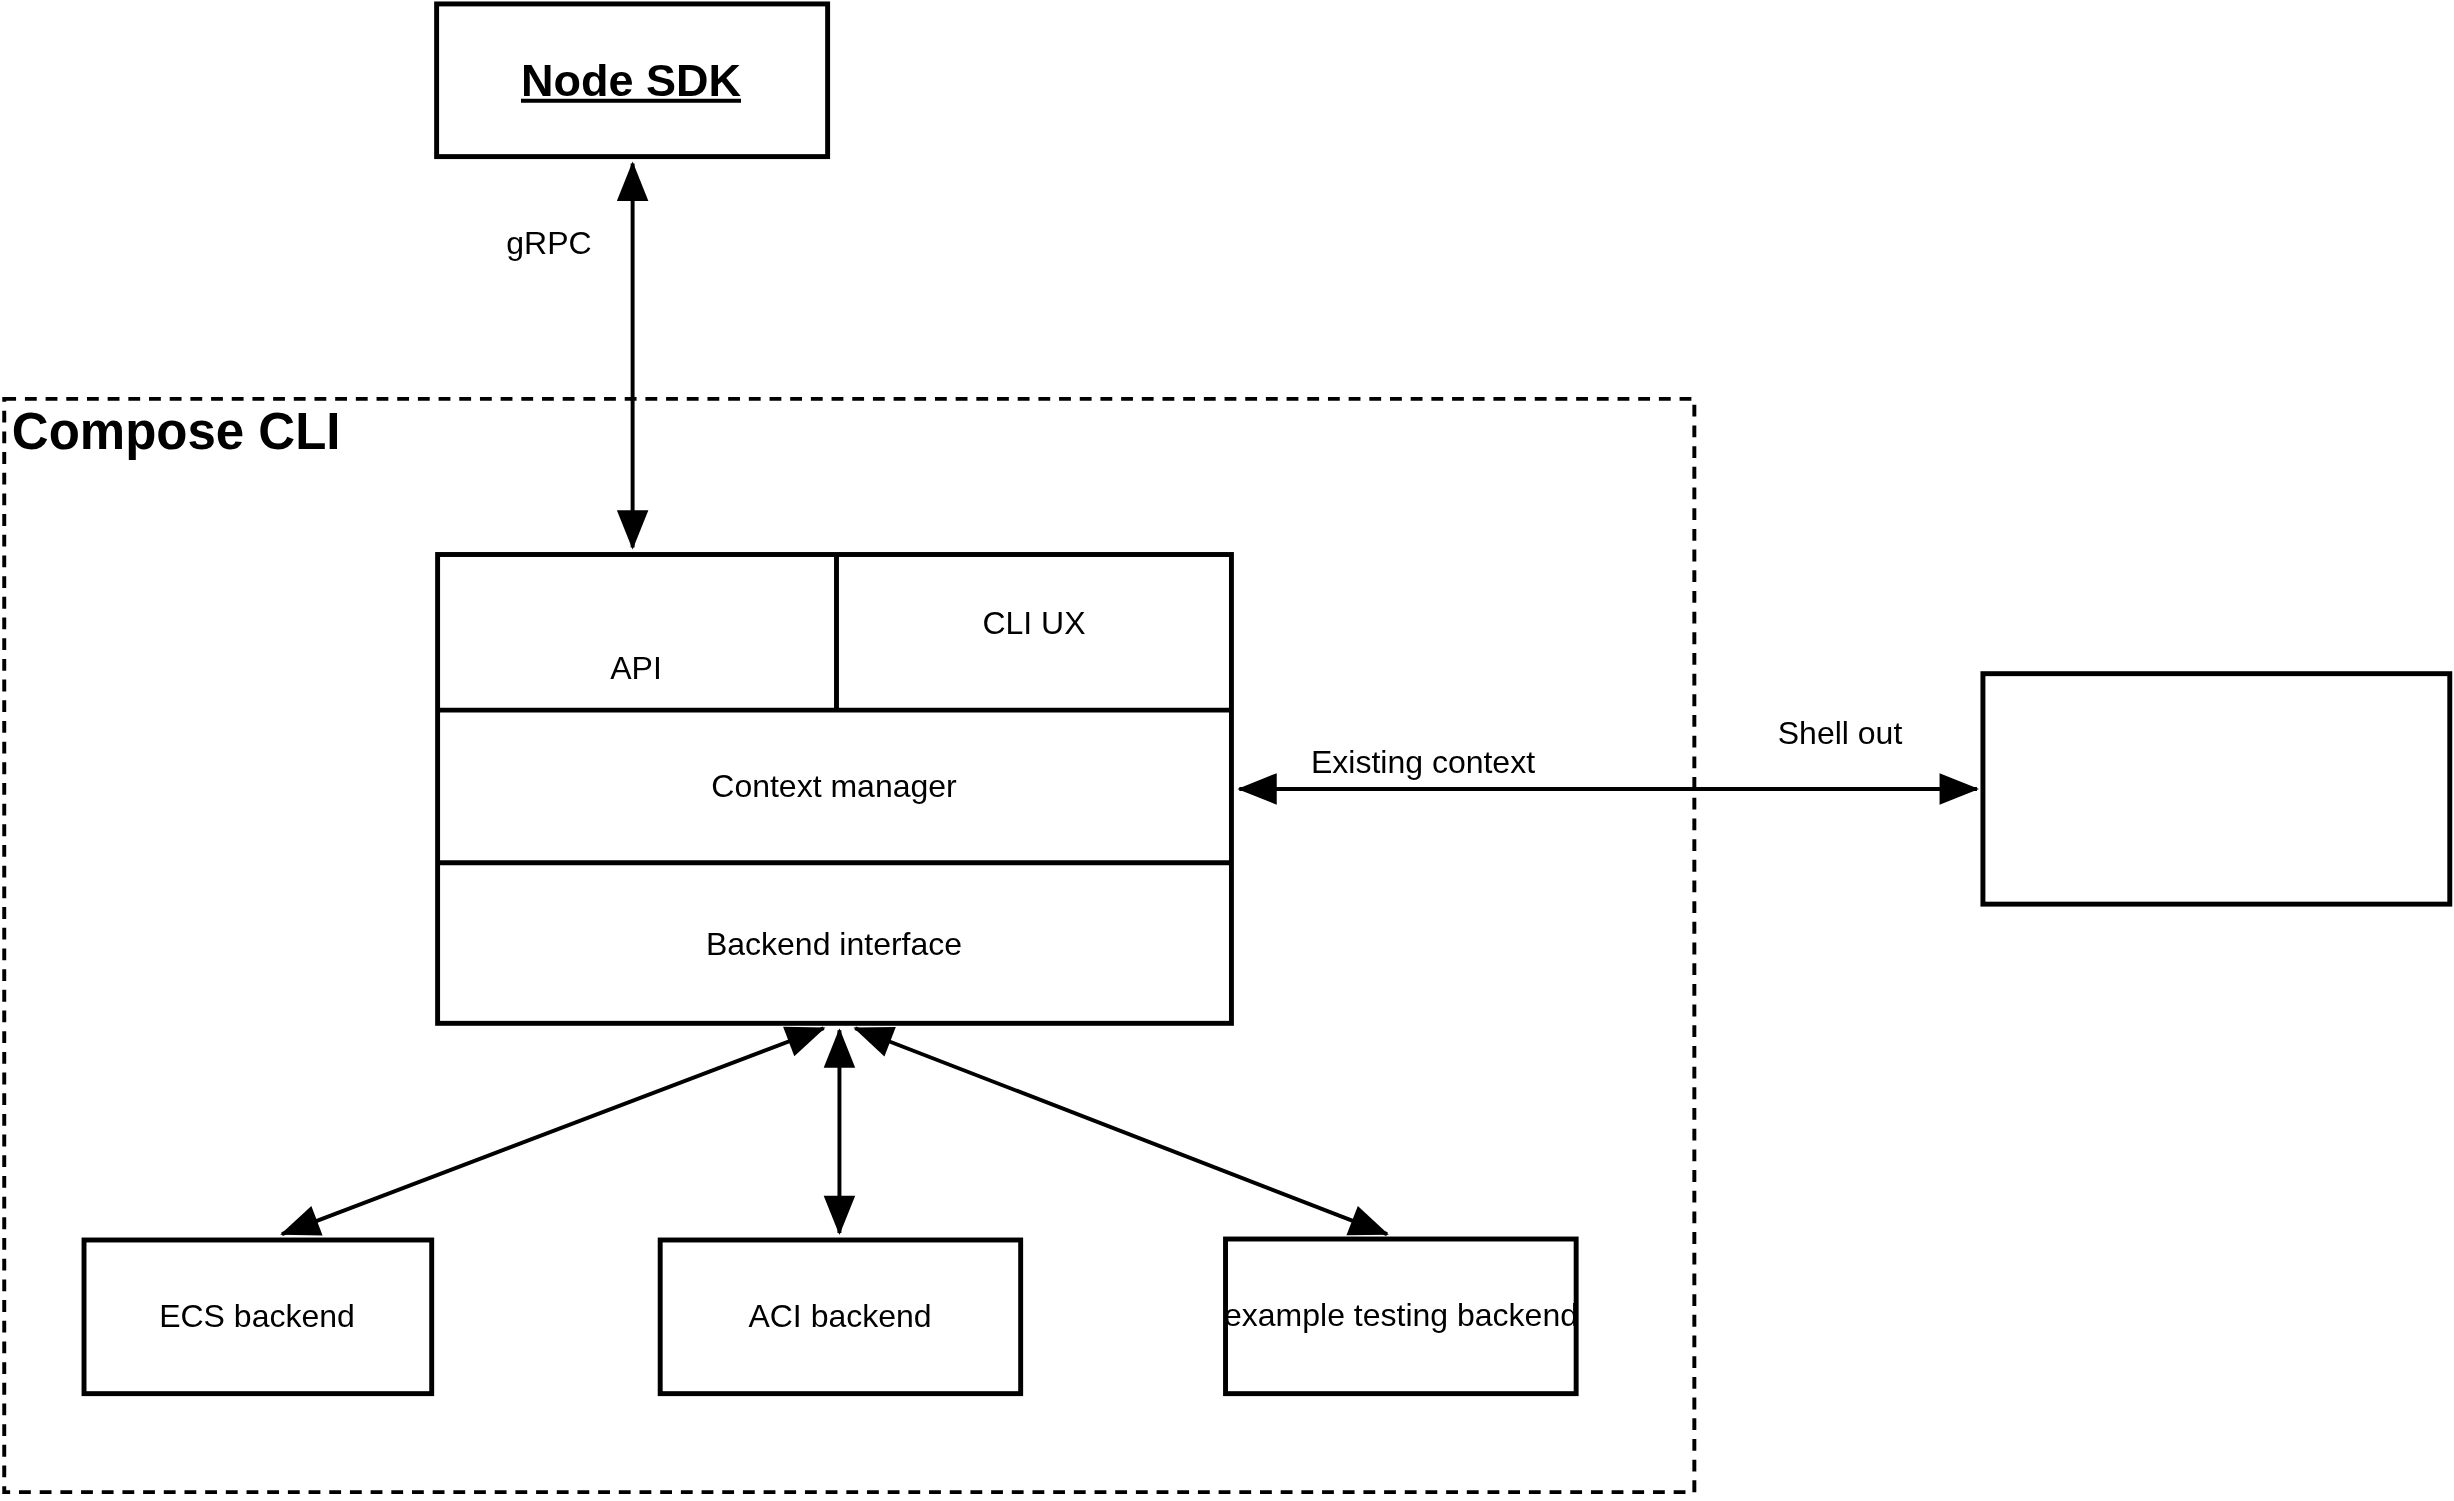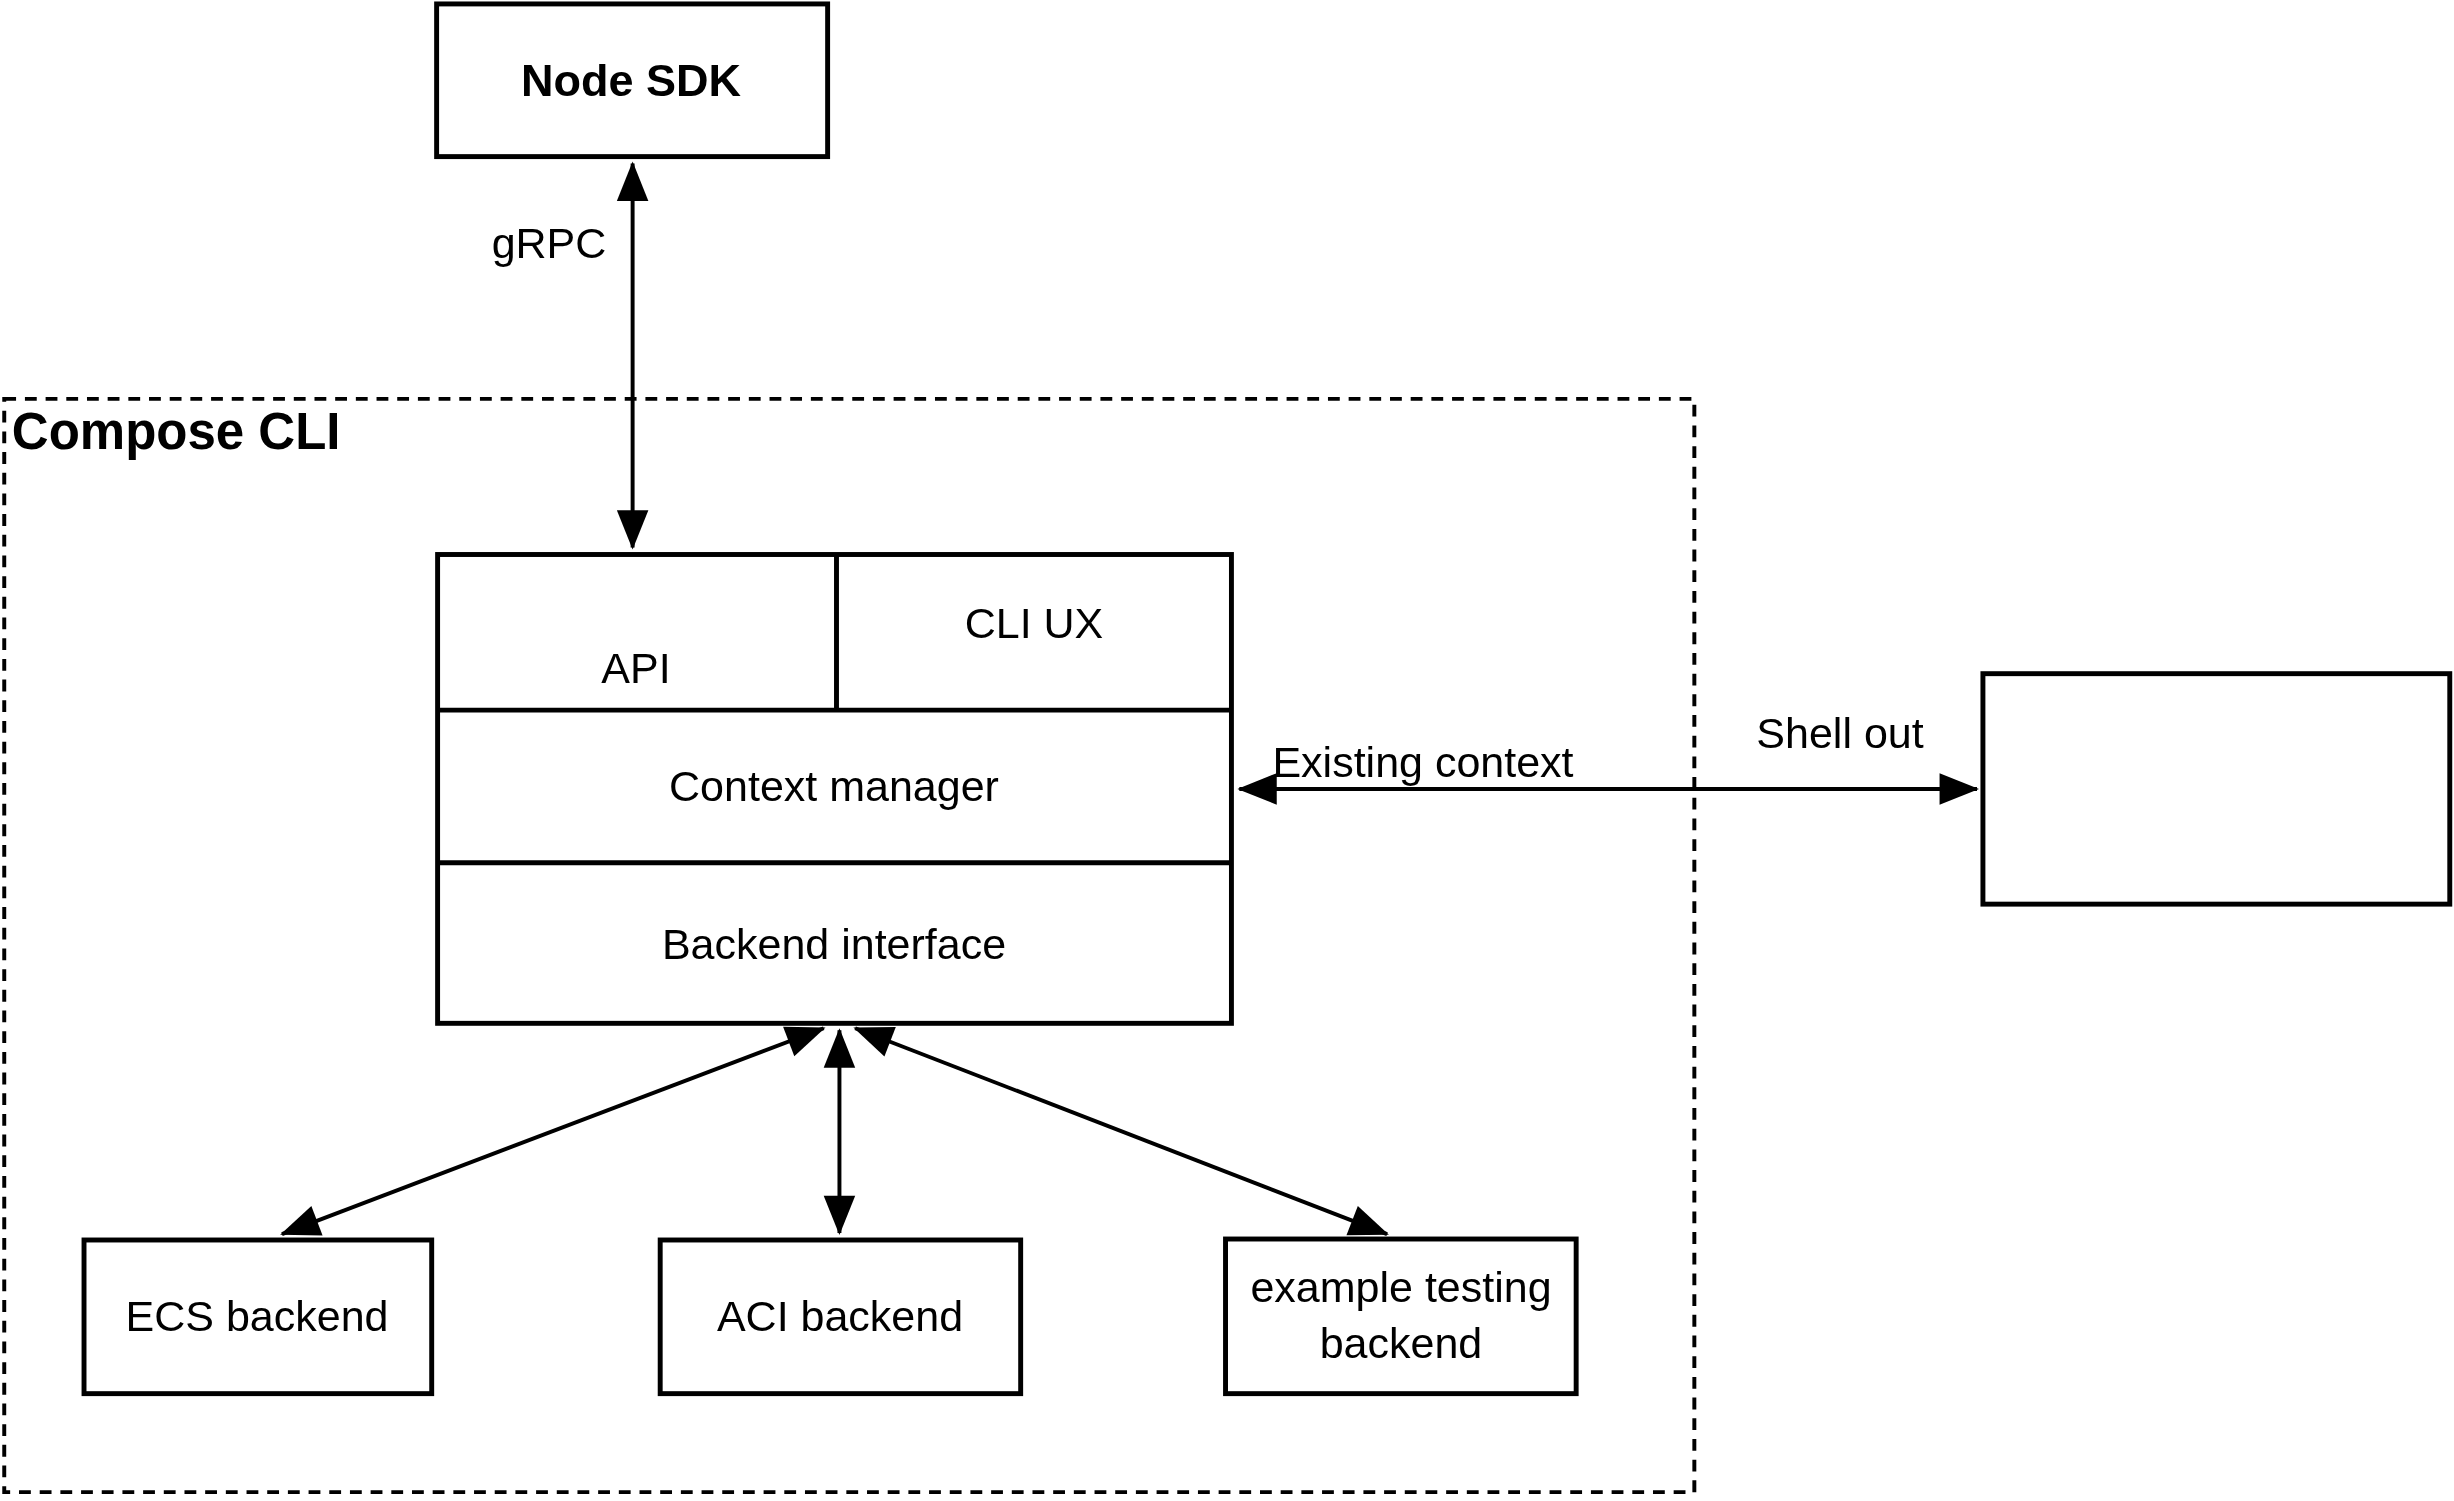--- a/index.html
+++ b/index.html
@@ -20,29 +20,30 @@
   }
   svg.layer {
     position: absolute;
     left: 0; top: 0;
     width: 2455px;
     height: 1501px;
   }
   .lbl {
     position: absolute;
     transform: translate(-50%, -50%);
-    font-size: 43px;
+    font-size: 32px;
     line-height: 1.3;
     white-space: nowrap;
     text-align: center;
     color: #000000;
   }
   .lbl.bold {
     font-weight: bold;
     font-size: 45px;
+    text-decoration: underline;
   }
   .lbl.wrap {
     white-space: normal;
     width: 355px;
     text-align: center;
   }
   .container-title {
     position: absolute;
     left: 11.8px;
     top: 402px;

